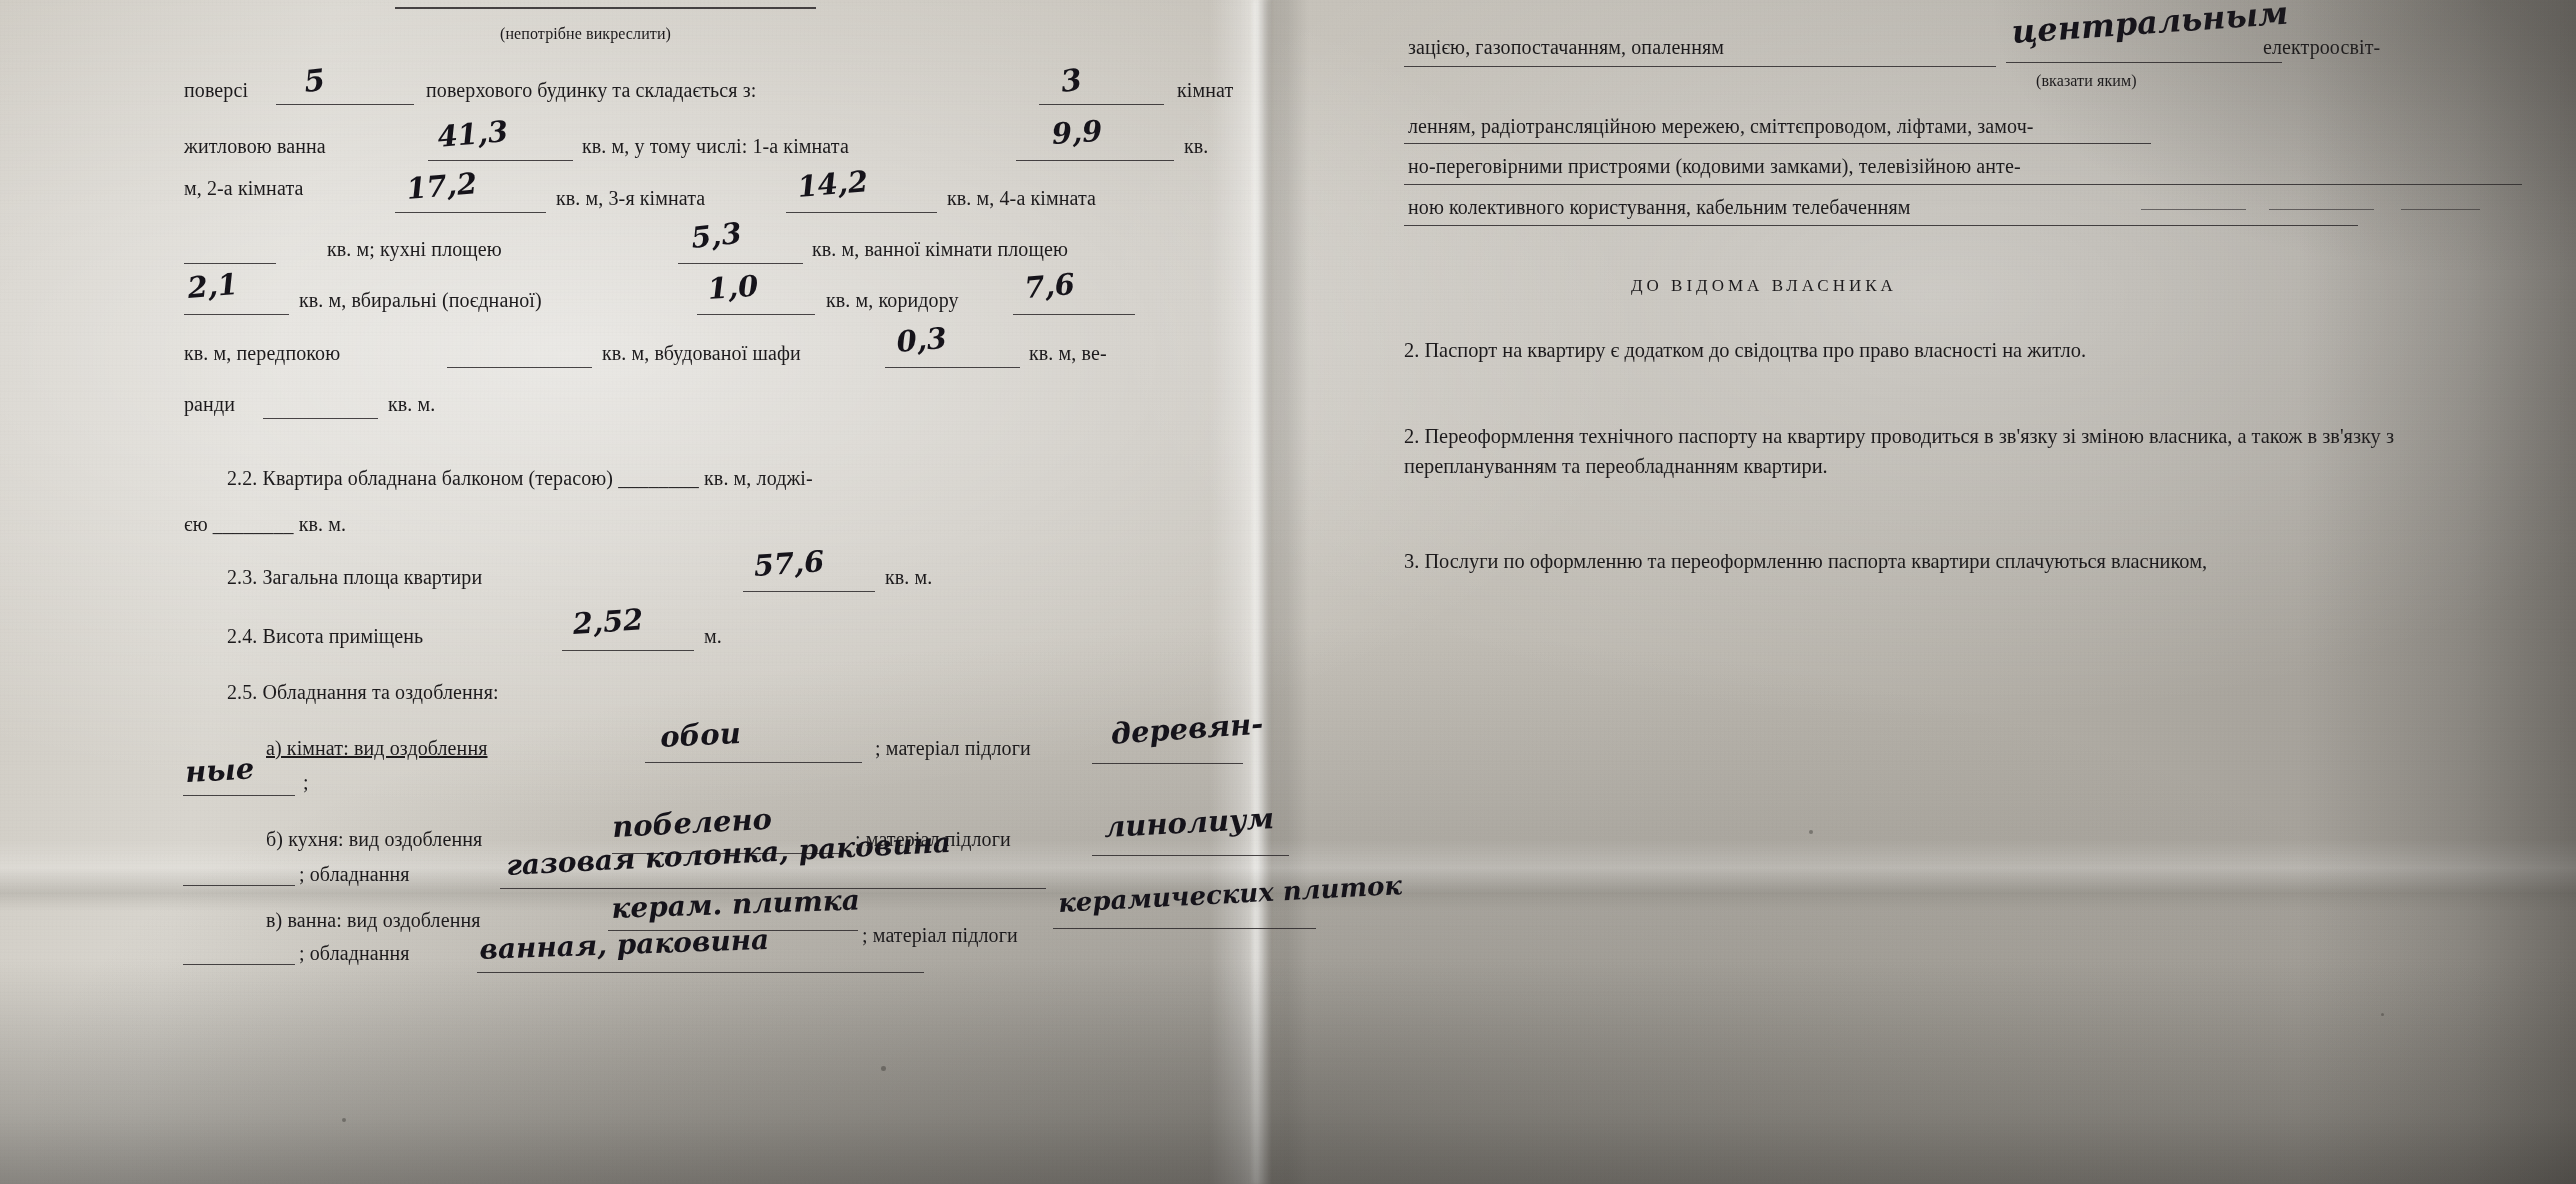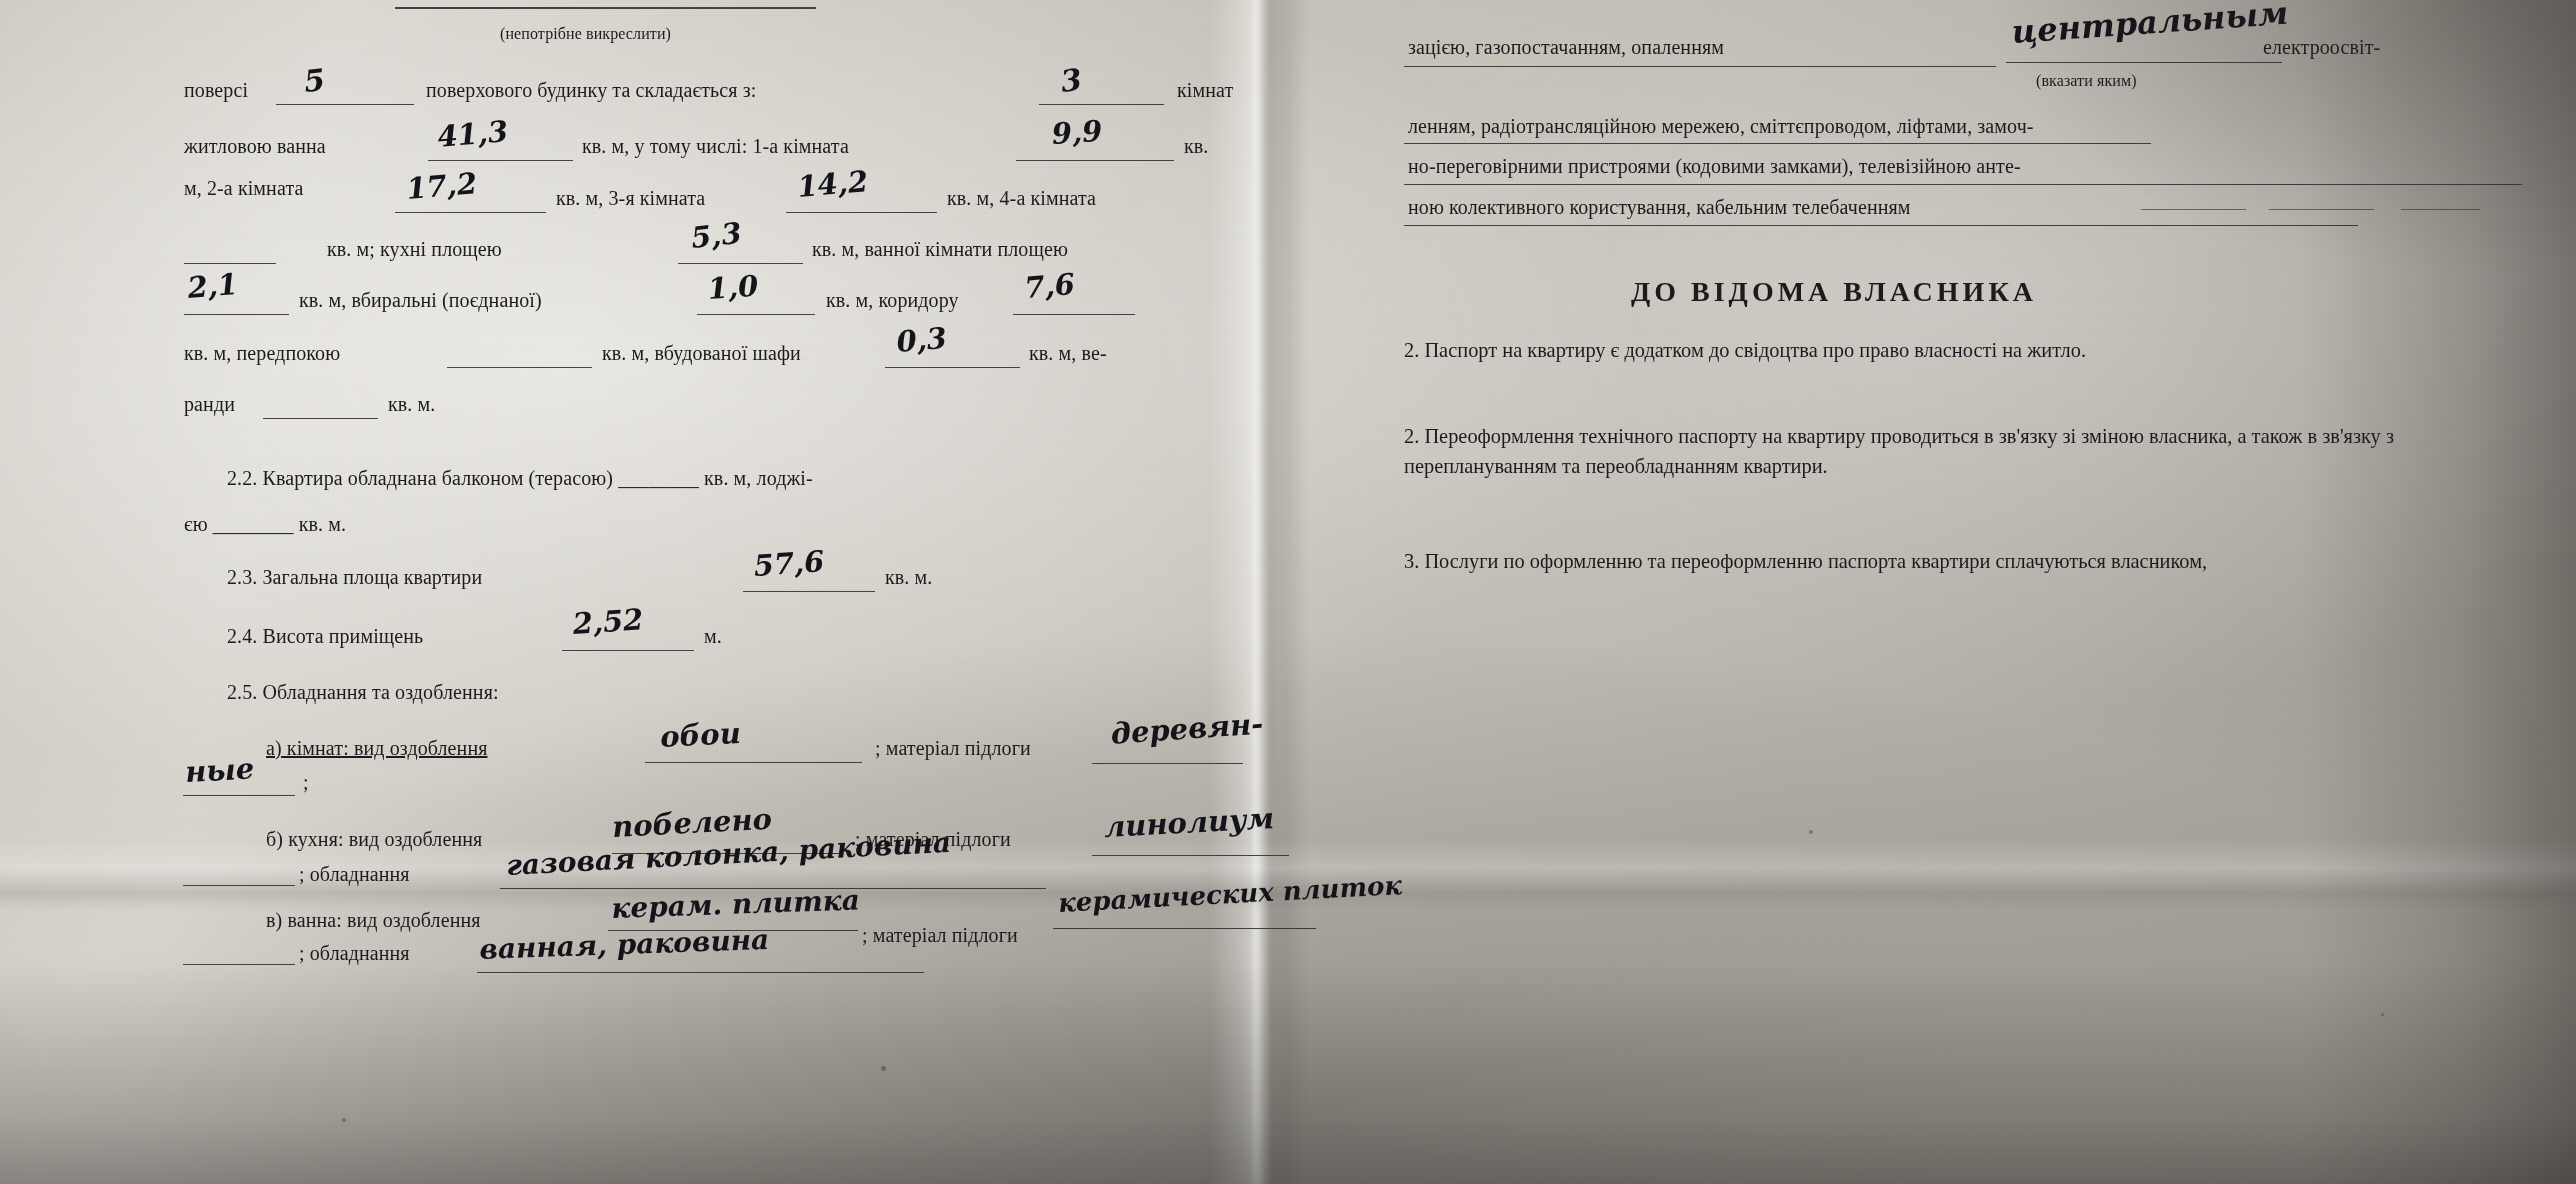--- a/index.html
+++ b/index.html
@@ -87,23 +87,23 @@
   }
   .ln {
     position: absolute;
     white-space: nowrap;
     font-size: 20px;
     letter-spacing: 0.1px;
     color: #1c1a1c;
   }
   .small { font-size: 16px; }
   .heading {
-    font-weight: bold;
+    font-weight: normal;
     letter-spacing: 4px;
-    font-size: 28px;
+    font-size: 17px;
   }
   
   .rule {
     position: absolute;
     height: 1.3px;
     background: #2a2729;
     opacity: 0.85;
   }
   .rule.thin { height: 1.3px; opacity: 0.6; }
   

